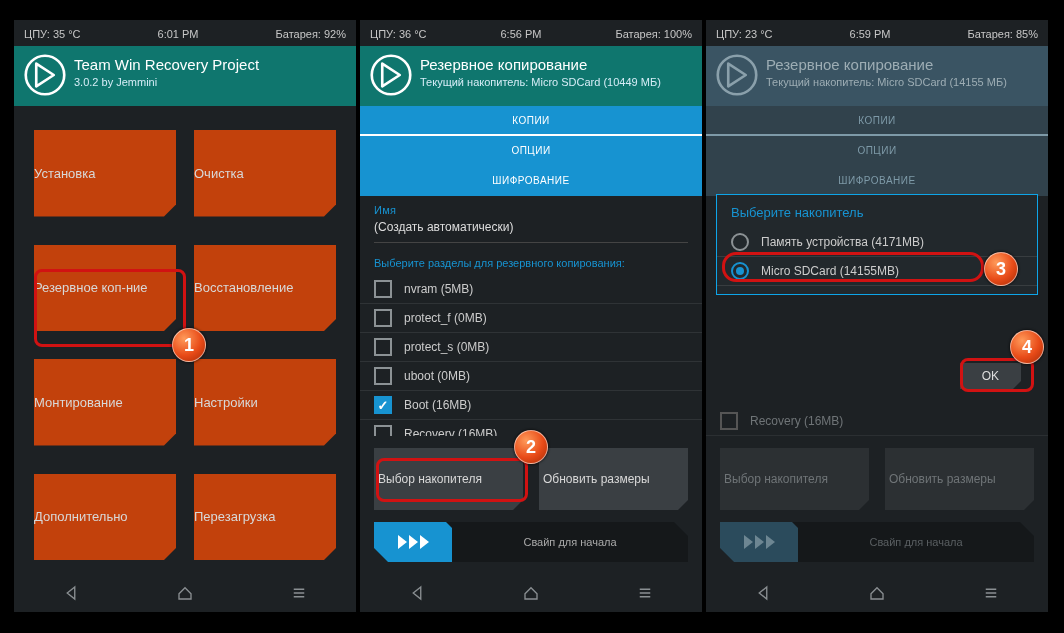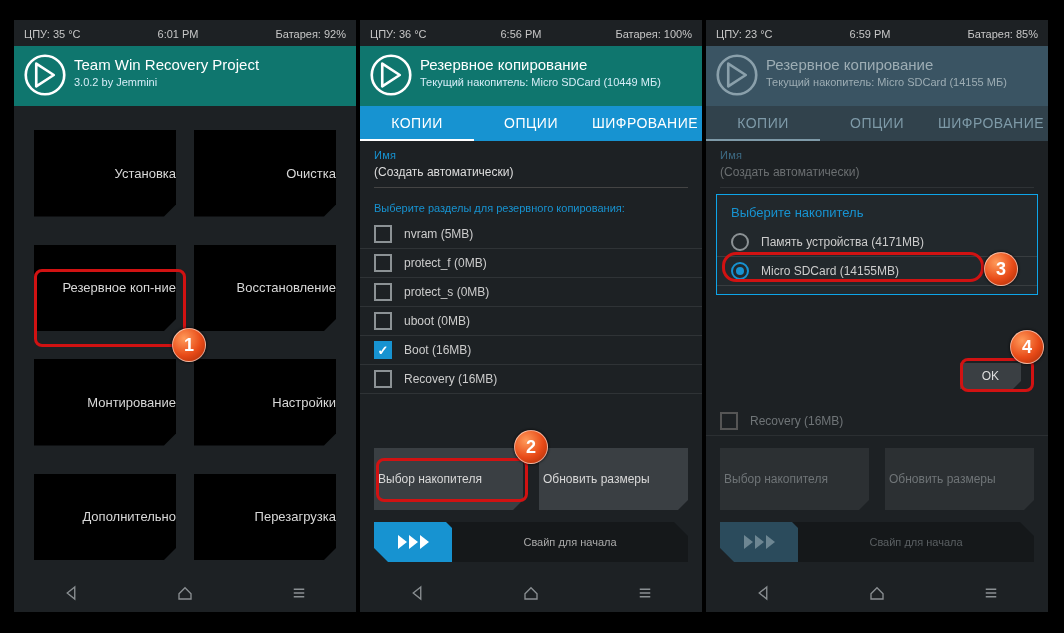--- a/index.html
+++ b/index.html
@@ -40,44 +40,45 @@
     width: 42px; height: 42px;
     flex-shrink: 0;
     margin-right: 8px;
   }
   .headtitle { color: #fff; font-size: 15px; margin-top: 2px; }
   .headsub { color: #d6edf7; font-size: 11px; margin-top: 3px; }
   .header.dimmed .headtitle, .header.dimmed .headsub { color: #9dadb4; }
   .tabs {
     display: flex;
     background: #1793d1;
-    font-size: 14px;
+    font-size: 10px;
     color: #fff;
     letter-spacing: 0.5px;
+    flex-direction: column;
   }
   .tabs.dim { background: #31424c; color: #7e9aa8; }
   .tab { flex: 1; text-align: center; padding: 9px 0 8px; border-bottom: 2px solid transparent; }
   .tab.active { border-bottom-color: #fff; }
   .tabs.dim .tab.active { border-bottom-color: #7e9aa8; }
   
   .grid {
     flex: 1;
     padding: 24px 20px 10px;
     display: grid;
     grid-template-columns: 1fr 1fr;
     grid-template-rows: repeat(4, 1fr);
     gap: 28px 18px;
   }
   .tile {
-    background: #000000;
+    background: #c2410c;
     color: #d8d8d8;
     font-size: 13px;
     display: flex;
     align-items: center;
-    justify-content: flex-end;
+    justify-content: flex-start;
     clip-path: polygon(0 0, 100% 0, 100% calc(100% - 12px), calc(100% - 12px) 100%, 0 100%);
     position: relative;
   }
   
   .section {
     padding: 8px 14px 4px;
   }
   .lbl { color: #1793d1; font-size: 11px; letter-spacing: 0.3px; }
   .lbl.dim { color: #3d6b84; }
   .val { color: #ddd; font-size: 12px; padding: 4px 0 8px; border-bottom: 1px solid #444; }

